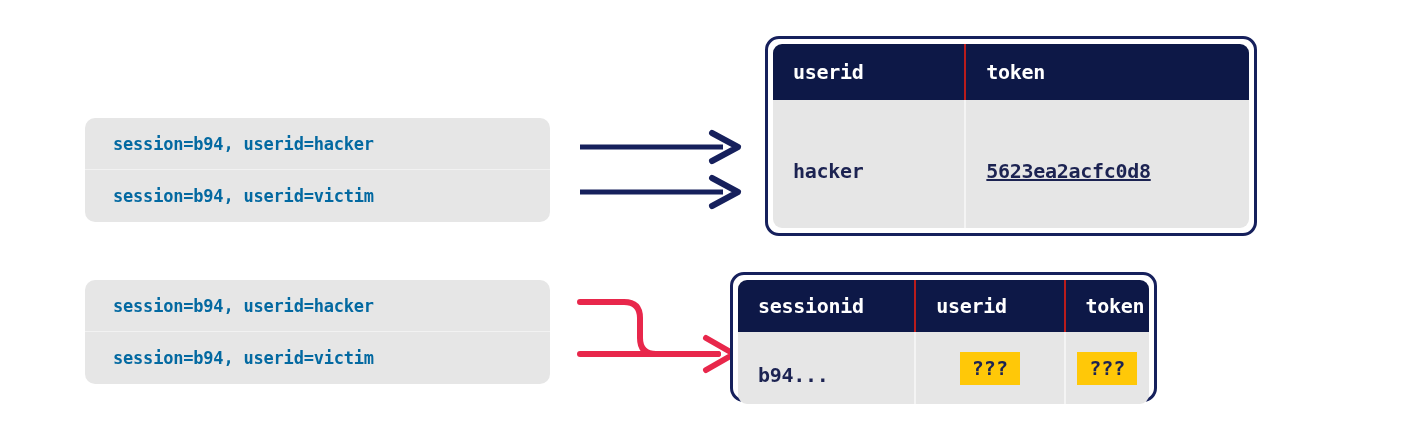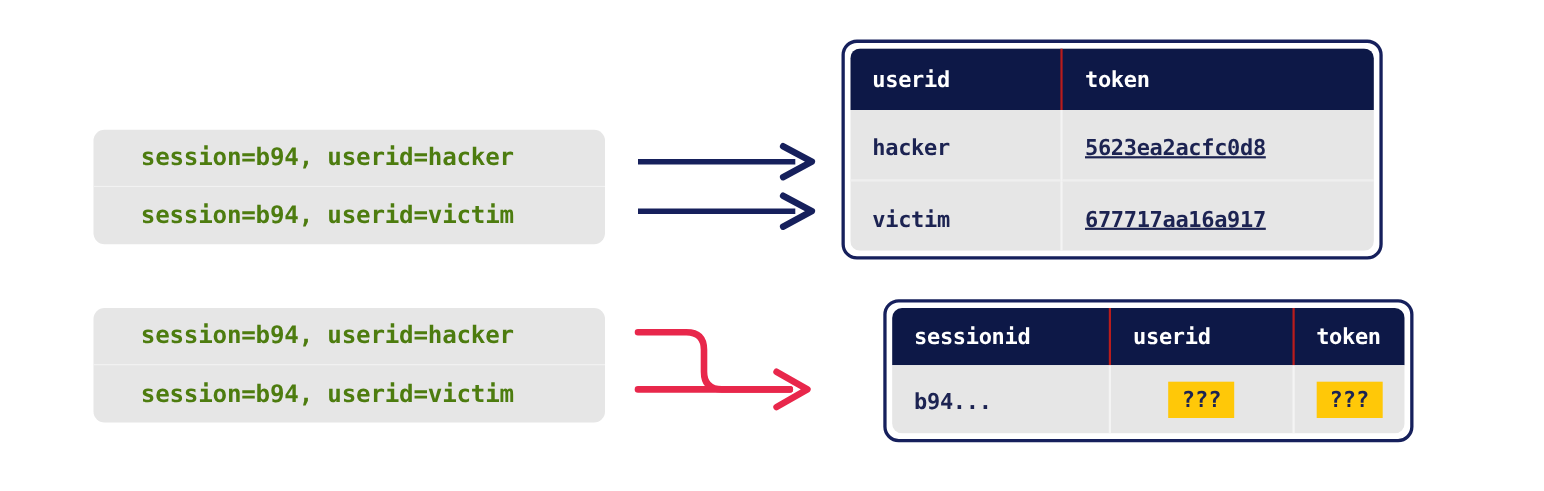--- a/index.html
+++ b/index.html
@@ -28,25 +28,25 @@
     box-sizing: border-box;
     overflow: hidden;
   }
   .req-box.top    { left: 85px; top: 118px;  width: 465px; height: 104px; }
   .req-box.bottom { left: 85px; top: 280px;  width: 465px; height: 104px; }
 
   .req-row {
     height: 52px;
     display: flex;
     align-items: center;
-    padding-left: 43px;
+    padding-left: 28px;
     box-sizing: border-box;
-    font-size: 22px;
-    font-weight: bold;
-    color: #4d7c0f;
+    font-size: 17px;
+    font-weight: bold;
+    color: #0369a1;
     letter-spacing: -0.2px;
     white-space: nowrap;
   }
   .req-row.first {
     border-bottom: 1.5px solid #f2f2f2;
   }
 
   
   .arrow-svg {
     position: absolute;
@@ -56,21 +56,21 @@
   
   .tbl-wrap {
     position: absolute;
     border: 3px solid #16205c;
     border-radius: 14px;
     background: #ffffff;
     padding: 5px;
     box-sizing: border-box;
   }
   .tbl-wrap.one { left: 765px; top: 36px;  width: 492px; height: 200px; }
-  .tbl-wrap.two { left: 803px; top: 272px; width: 482px; height: 130px; }
+  .tbl-wrap.two { left: 730px; top: 272px; width: 427px; height: 130px; }
 
   table.data {
     width: 100%;
     height: 100%;
     border-collapse: collapse;
     border-radius: 9px;
     overflow: hidden;
     table-layout: fixed;
   }
   table.data thead th {
@@ -86,21 +86,21 @@
   }
   table.data thead th + th {
     border-left: 2px solid #b91c1c;
   }
   table.data tbody td {
     background: #e6e6e6;
     color: #1c2352;
     font-size: 20px;
     font-weight: bold;
     text-align: left;
-    padding: 4px 0 0 20px;
+    padding: 14px 0 0 20px;
     height: 56px;
     letter-spacing: -0.3px;
     white-space: nowrap;
   }
   table.data tbody td + td {
     border-left: 2px solid #f4f4f4;
     text-decoration: underline;
   }
   table.data tbody tr + tr td {
     border-top: 2px solid #efefef;
@@ -161,24 +161,20 @@
       <thead>
         <tr>
           <th style="width:36%;">userid</th>
           <th>token</th>
         </tr>
       </thead>
       <tbody>
         <tr>
           <td>hacker</td>
           <td>5623ea2acfc0d8</td>
-        </tr>
-        <tr>
-          <td>victim</td>
-          <td>677717aa16a917</td>
         </tr>
       </tbody>
     </table>
   </div>
 
   <div class="tbl-wrap two">
     <table class="data t2">
       <thead>
         <tr>
           <th style="width:38%;">sessionid</th>

